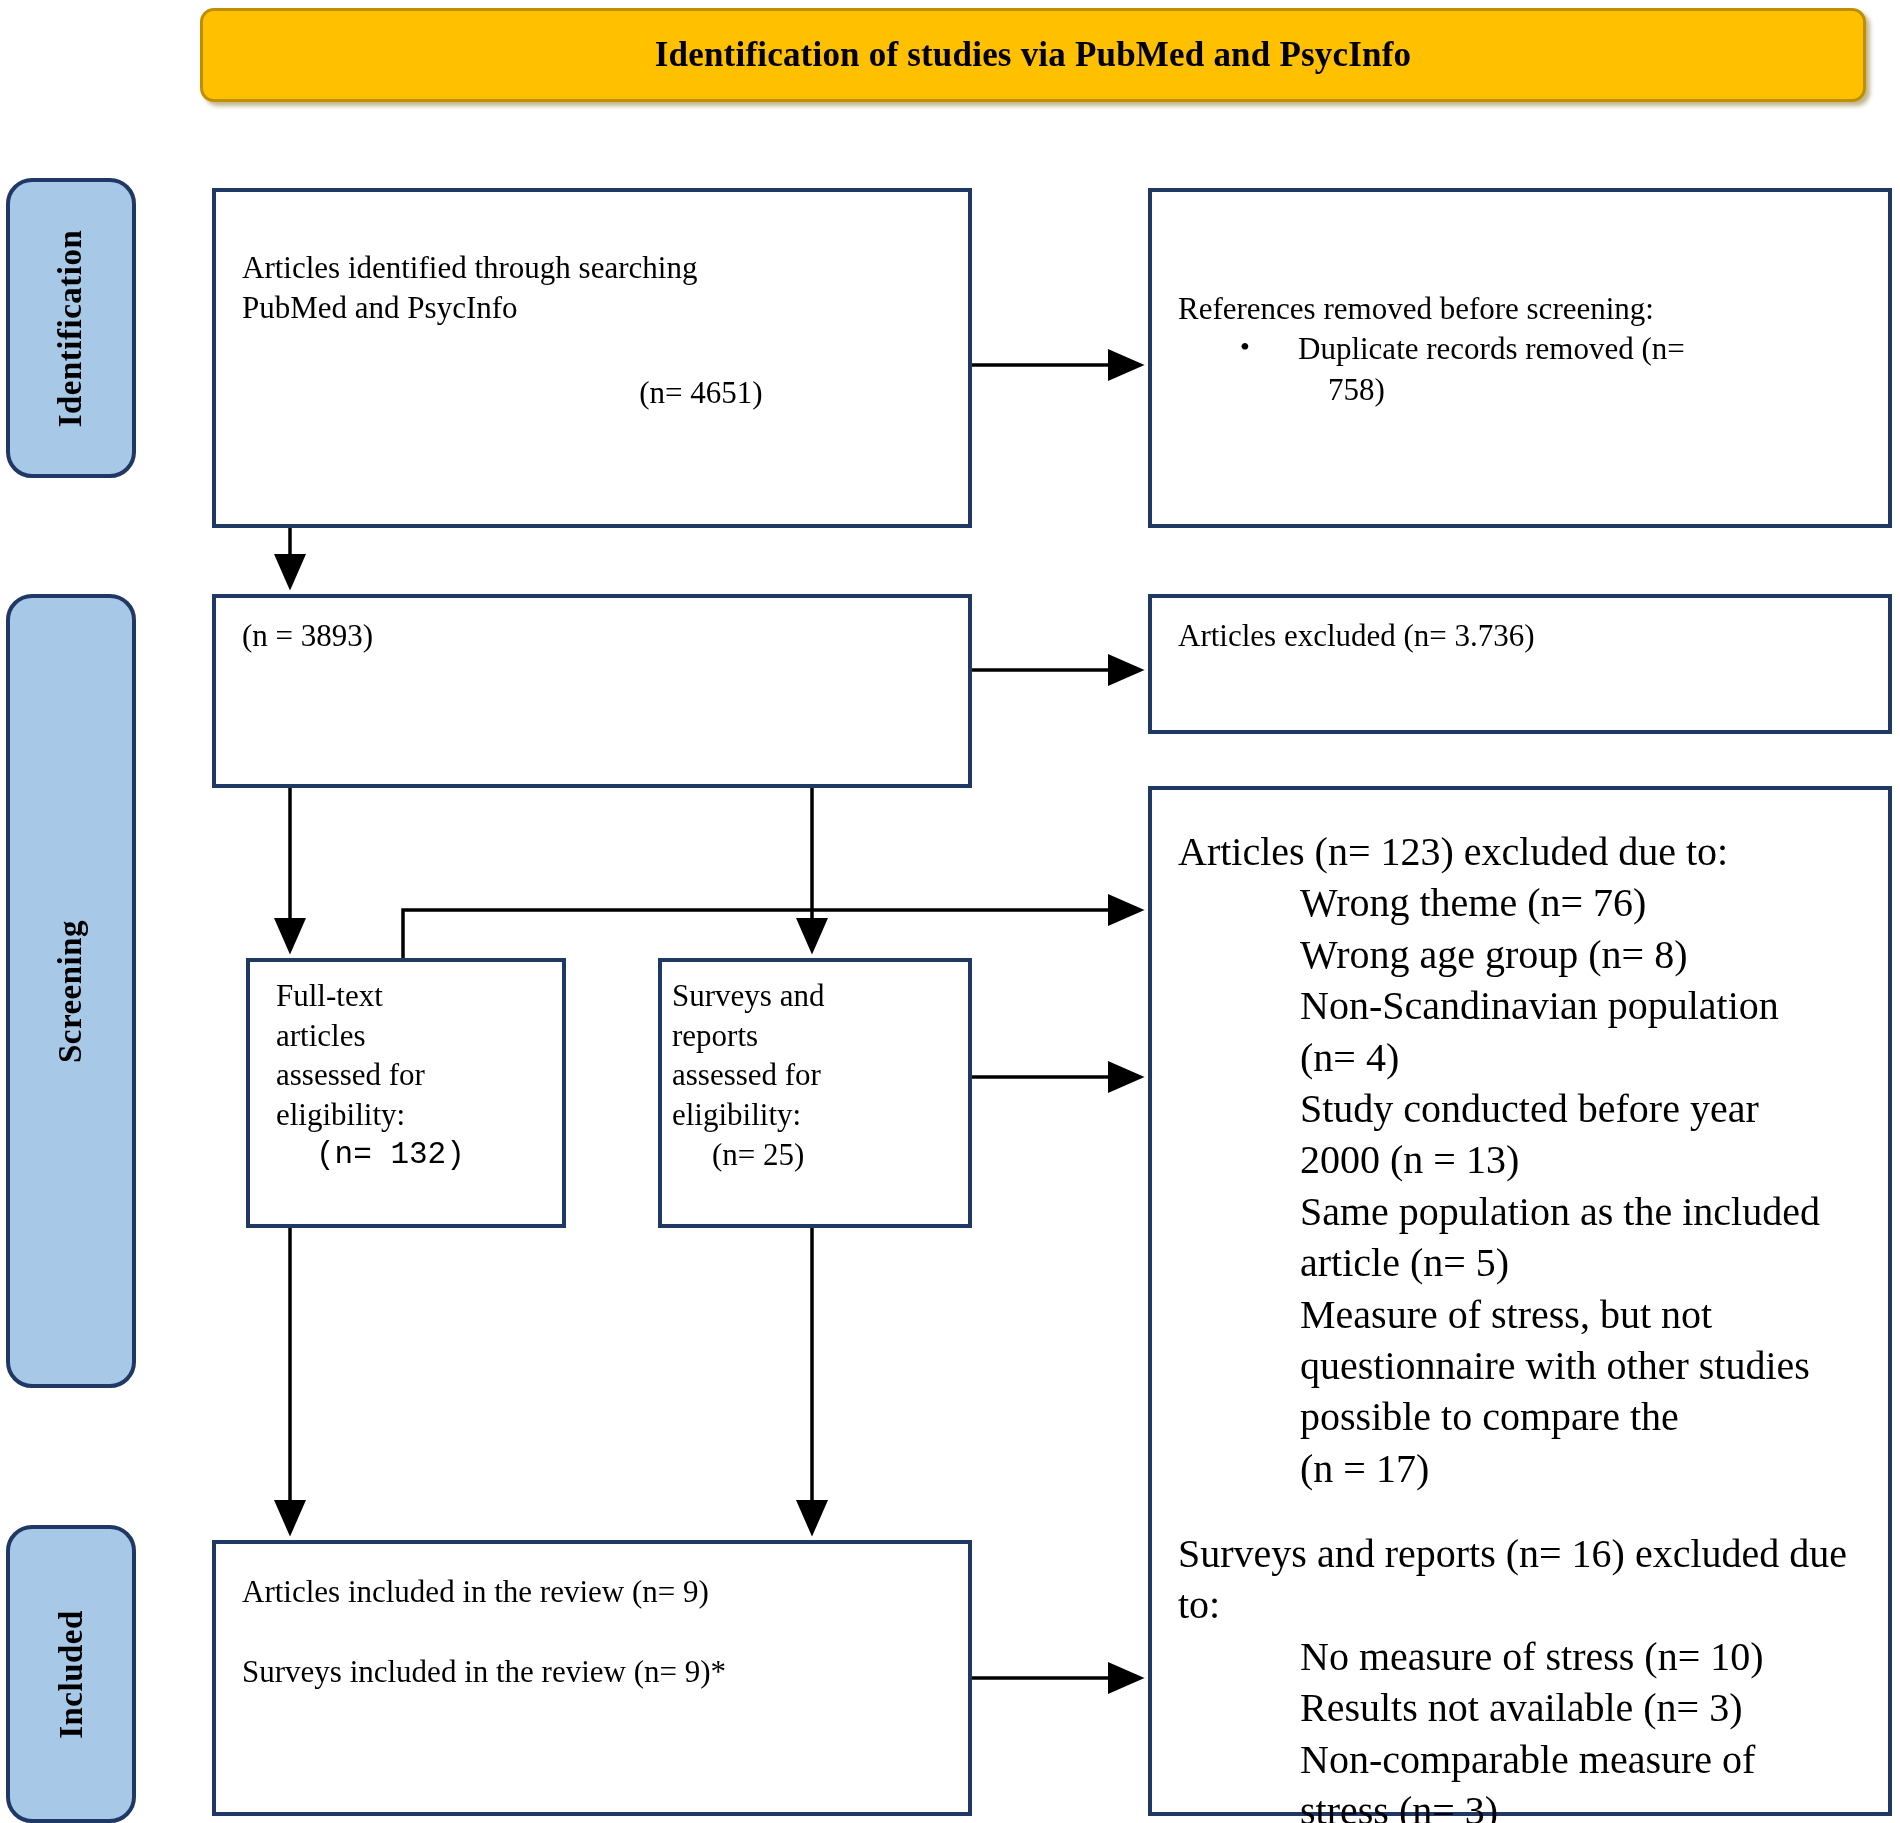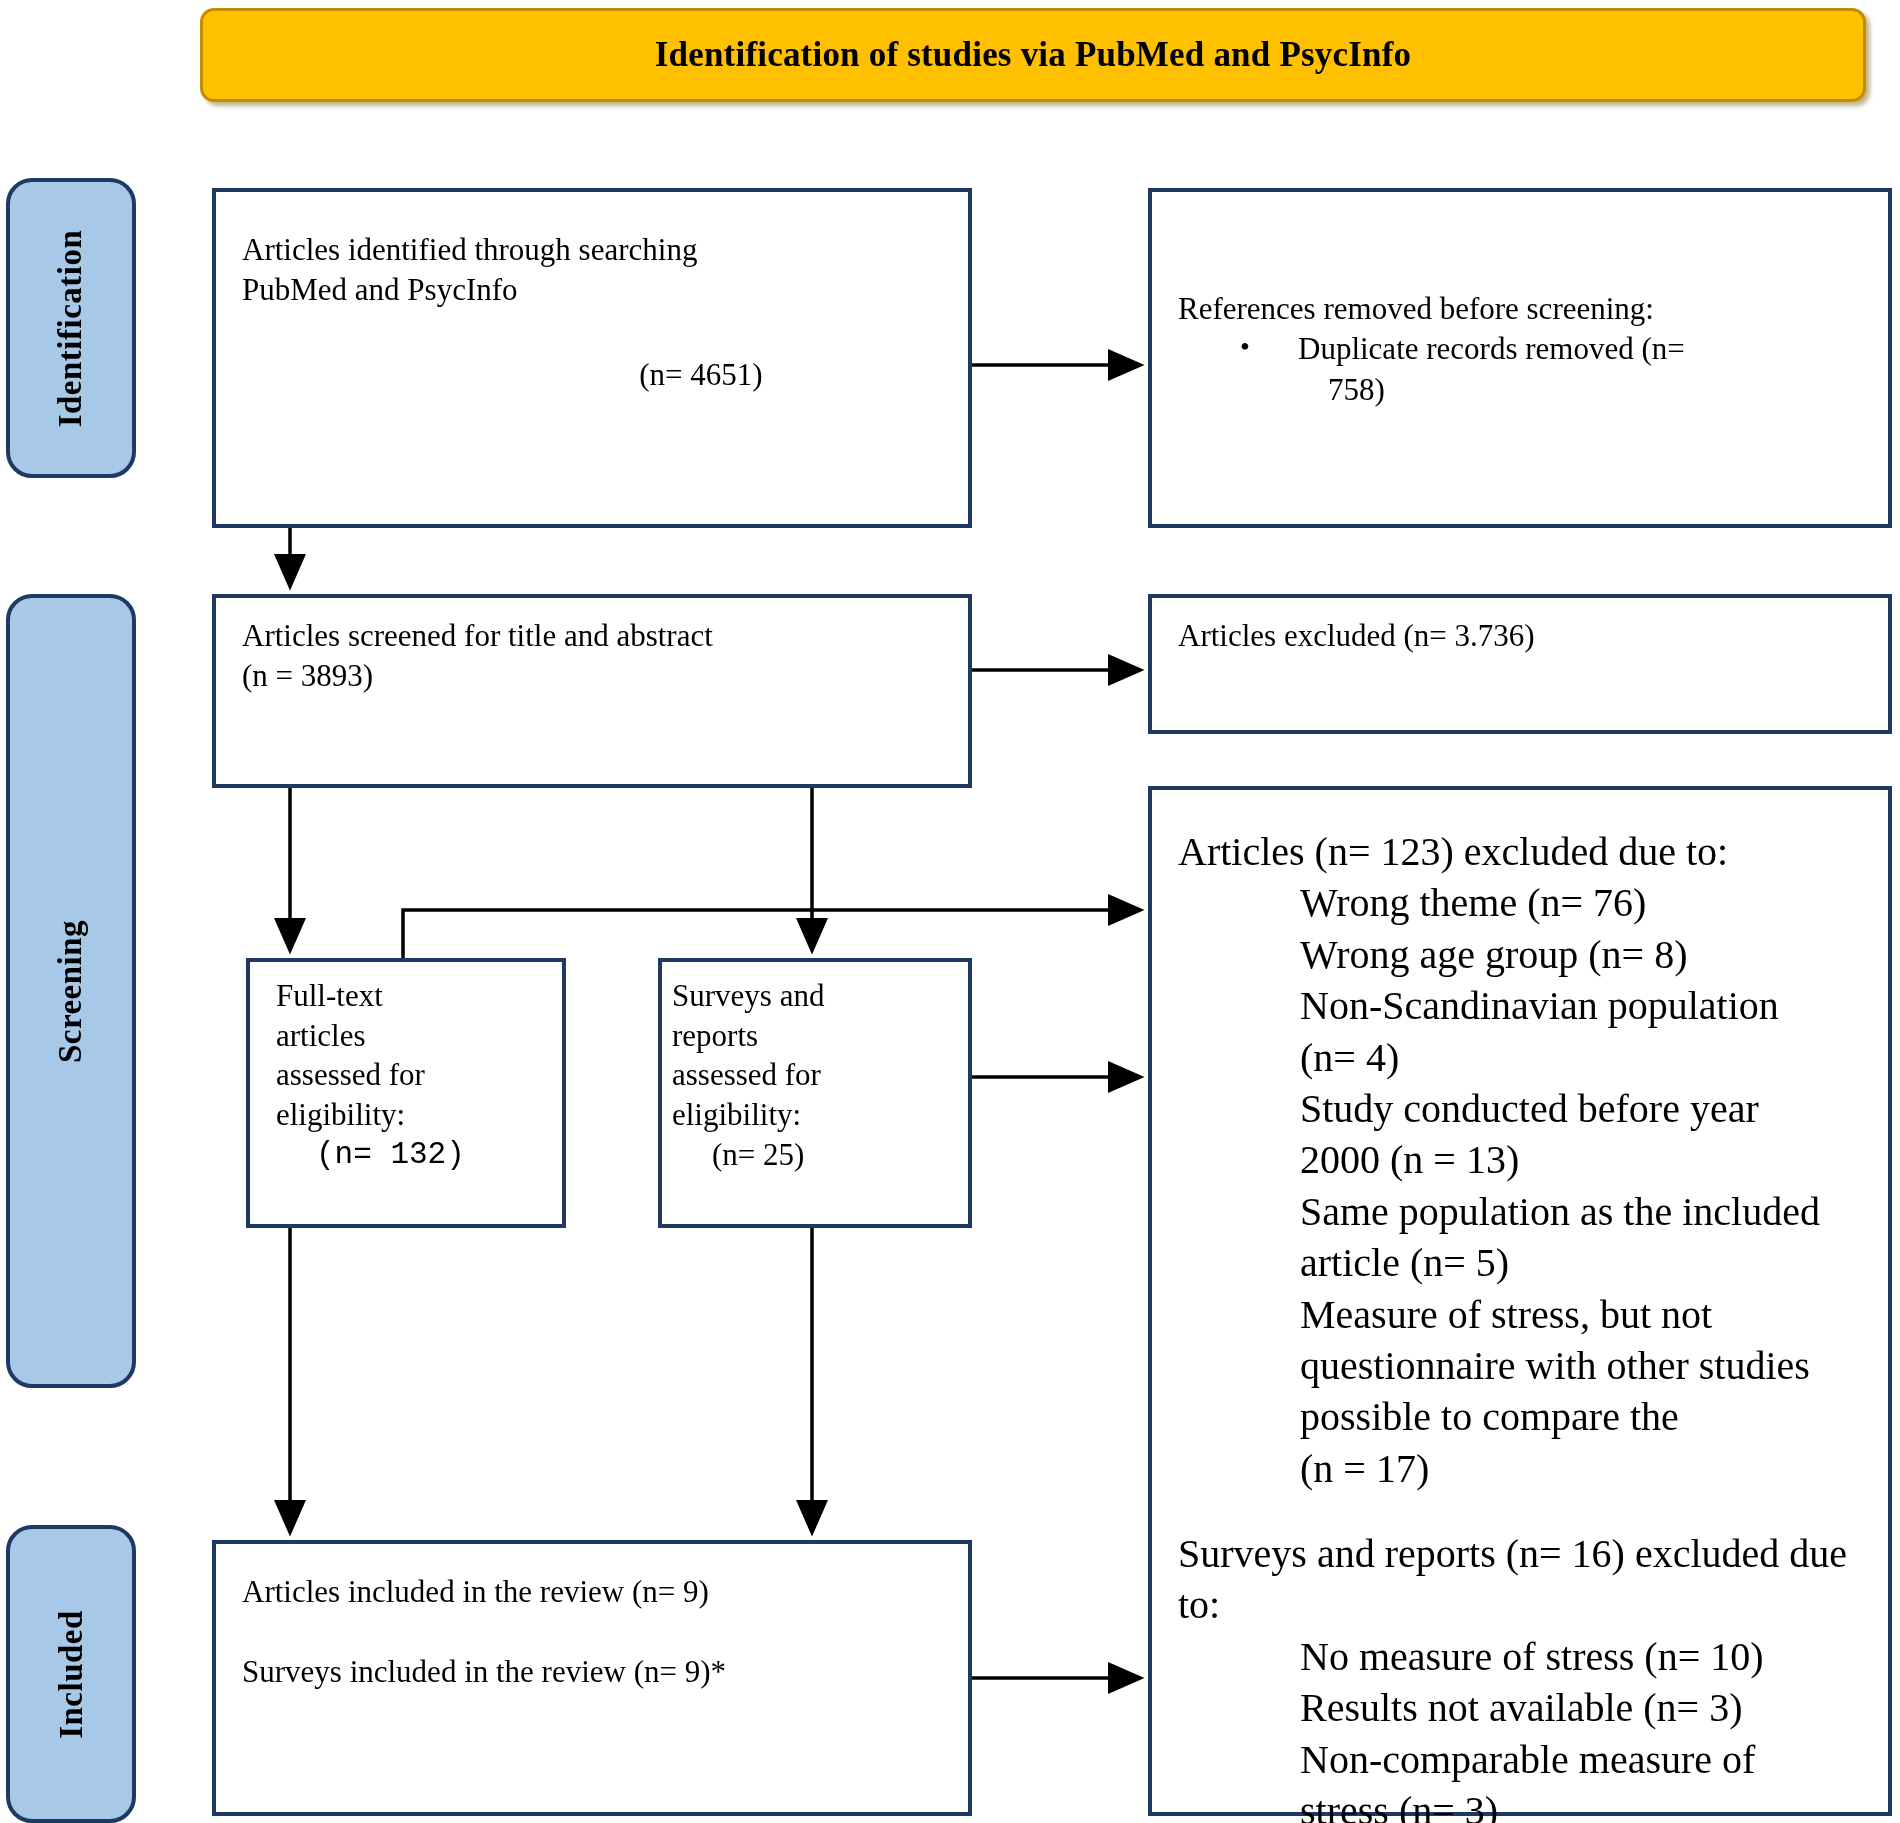--- a/index.html
+++ b/index.html
@@ -128,21 +128,21 @@
   #box-exclusions .line { font-size: 40px; line-height: 1.285; }
   #box-exclusions .line.sub { padding-left: 122px; }
 
   #box-included .line { font-size: 31px; }
   #box-included .line.spacer { height: 40px; }
 
   #box-screened { padding: 18px 20px 10px 26px; }
   #box-excluded-screen { padding: 18px 20px 10px 26px; }
   #box-included { padding: 28px 20px 10px 26px; }
   #box-removed  { padding: 97px 20px 10px 26px; }
-  #box-identified { padding: 38px 20px 10px 26px; }
+  #box-identified { padding: 56px 20px 10px 26px; }
   #box-identified .line.n-line { padding-left: 212px; padding-top: 44px; text-align: center; }
 </style>
 </head>
 <body>
 
 <div id="diagram">
 
   <svg id="connectors" viewBox="0 0 1900 1823" width="1900" height="1823">
     <defs>
       <marker id="arrowhead" markerWidth="11" markerHeight="11" refX="9.2" refY="5" orient="auto" markerUnits="strokeWidth">
@@ -216,21 +216,20 @@
   <div class="flow-box" id="box-removed">
     <div class="line">References removed before screening:</div>
     <div class="bullet-row">
       <span class="bullet-dot">•</span>
       <span class="bullet-text">Duplicate records removed (n=</span>
     </div>
     <div class="line indent1">758)</div>
   </div>
 
   <div class="flow-box" id="box-screened">
-    <div class="line">Articles screened for title and abstract</div>
     <div class="line">(n = 3893)</div>
   </div>
 
   <div class="flow-box" id="box-excluded-screen">
     <div class="line">Articles excluded (n= 3.736)</div>
   </div>
 
   <div class="flow-box" id="box-fulltext">
     <div class="line">Full-text</div>
     <div class="line">articles</div>

